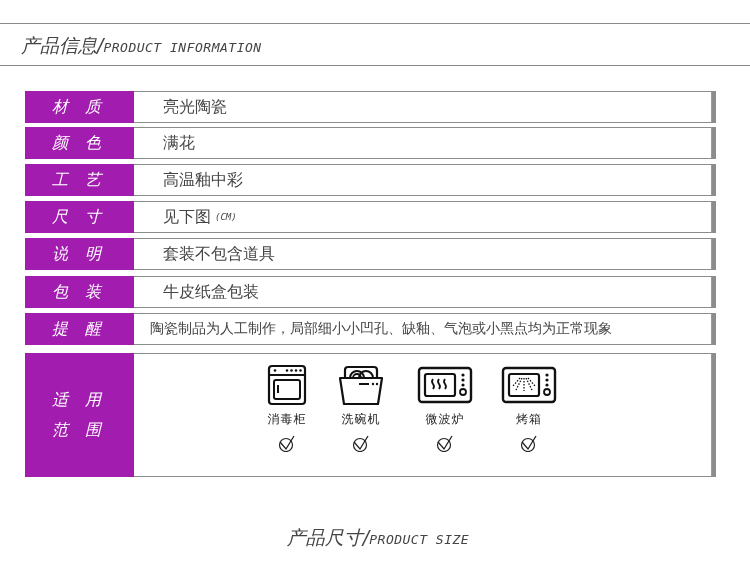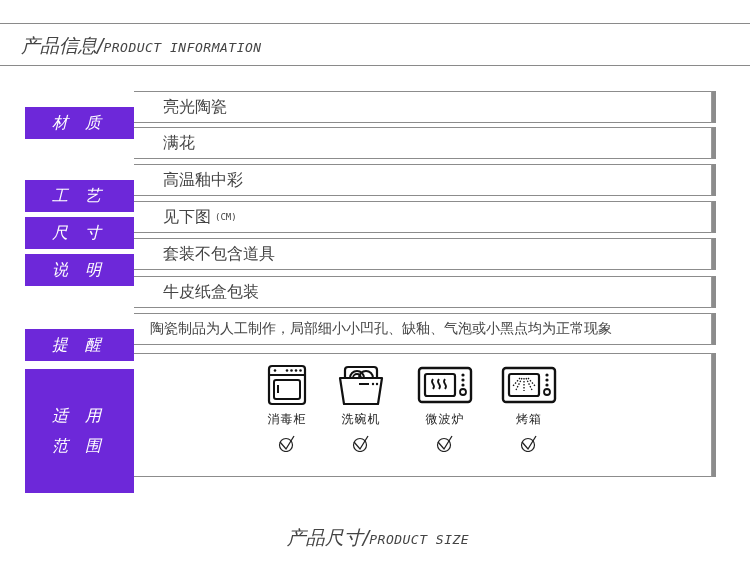--- a/index.html
+++ b/index.html
@@ -18,36 +18,36 @@
     .section-header .title .en {
       font-family: "DejaVu Sans Mono", "Liberation Mono", monospace;
       font-size: 13px; letter-spacing: 0.5px; font-style: italic;
     }
 
     .row {
       position: absolute; left: 25px; width: 691px; height: 32px;
       box-sizing: border-box;
     }
     .row .label {
-      position: absolute; left: 0; top: 16px; width: 109px; height: 100%;
-      background: #6d28d9; color: #fff;
+      position: absolute; left: 0; top: 0; width: 109px; height: 100%;
+      background: #a21caf; color: #fff;
       display: flex; align-items: center; justify-content: center;
       font-size: 16px; font-style: italic; letter-spacing: 6px;
     }
     .row .value {
       position: absolute; left: 109px; top: 0; right: 4px; height: 100%;
       border-top: 1px solid #8c8c8c; border-bottom: 1px solid #8c8c8c;
       border-right: 1px solid #9a9a9a;
       box-sizing: border-box;
       display: flex; align-items: center; padding-left: 29px;
       font-size: 16px; color: #444; white-space: nowrap;
     }
     .row .value .small {
       font-family: "DejaVu Sans Mono", "Liberation Mono", monospace;
-      font-size: 9px; margin-left: 4px;
+      font-size: 9px; font-style: italic; margin-left: 4px;
     }
     .row .value.tight { font-size: 14px; padding-left: 16px; }
     .row .bar {
       position: absolute; right: 0; top: 0; width: 4px; height: 100%;
       background: #8c8c8c;
     }
 
     .scope-row { height: 124px; }
     .scope-row .label { flex-direction: column; line-height: 30px; }
     .appliances {
@@ -80,20 +80,21 @@
   </div>
 </div>
 
 <div class="row" style="top:91px;">
   <div class="label">材 质</div>
   <div class="value">亮光陶瓷</div>
   <div class="bar"></div>
 </div>
 
 <div class="row" style="top:127px;">
+  <div class="label">颜 色</div>
   <div class="value">满花</div>
   <div class="bar"></div>
 </div>
 
 <div class="row" style="top:164px;text-align:center;">
   <div class="label">工 艺</div>
   <div class="value">高温釉中彩</div>
   <div class="bar"></div>
 </div>
 
@@ -106,20 +107,21 @@
   <div class="bar"></div>
 </div>
 
 <div class="row" style="top:238px;">
   <div class="label">说 明</div>
   <div class="value">套装不包含道具</div>
   <div class="bar"></div>
 </div>
 
 <div class="row" style="top:276px;">
+  <div class="label">包 装</div>
   <div class="value">牛皮纸盒包装</div>
   <div class="bar"></div>
 </div>
 
 <div class="row" style="top:313px;">
   <div class="label">提 醒</div>
   <div class="value tight">陶瓷制品为人工制作，局部细小小凹孔、缺釉、气泡或小黑点均为正常现象</div>
   <div class="bar"></div>
 </div>
 

